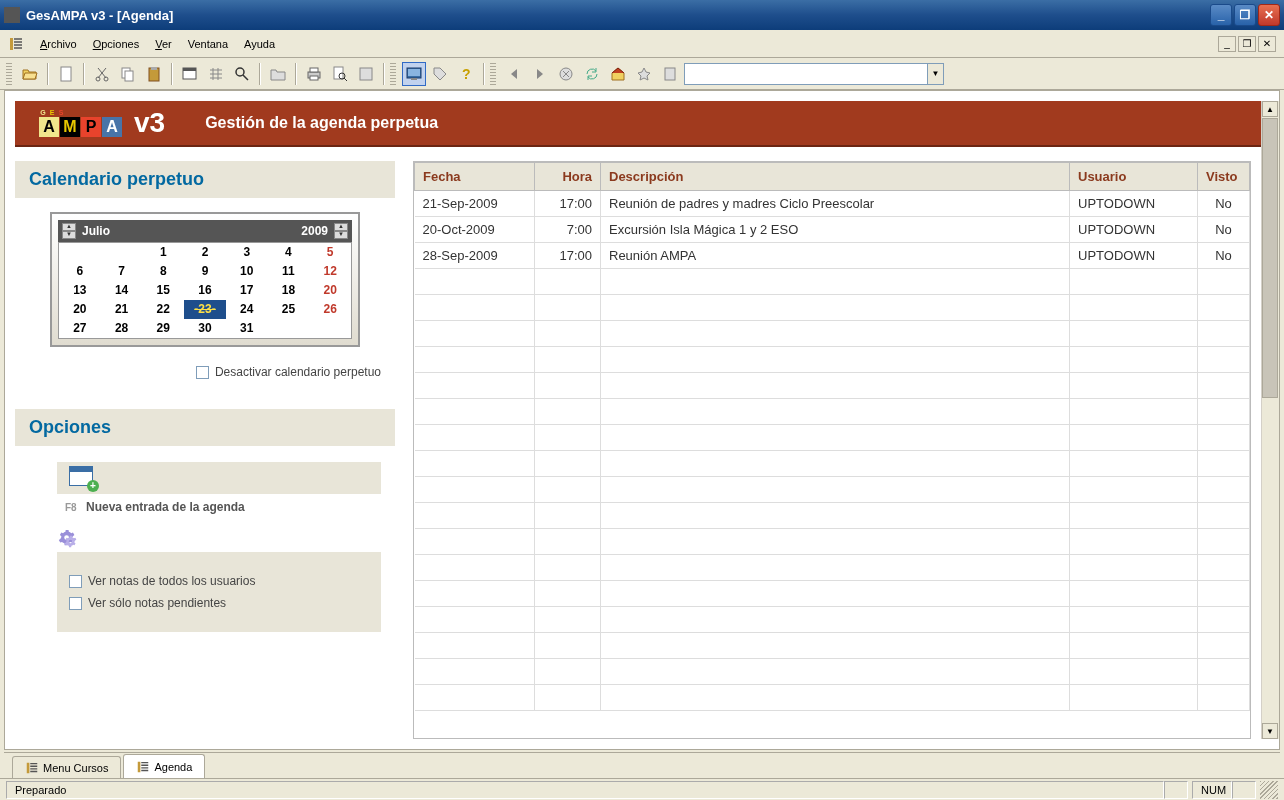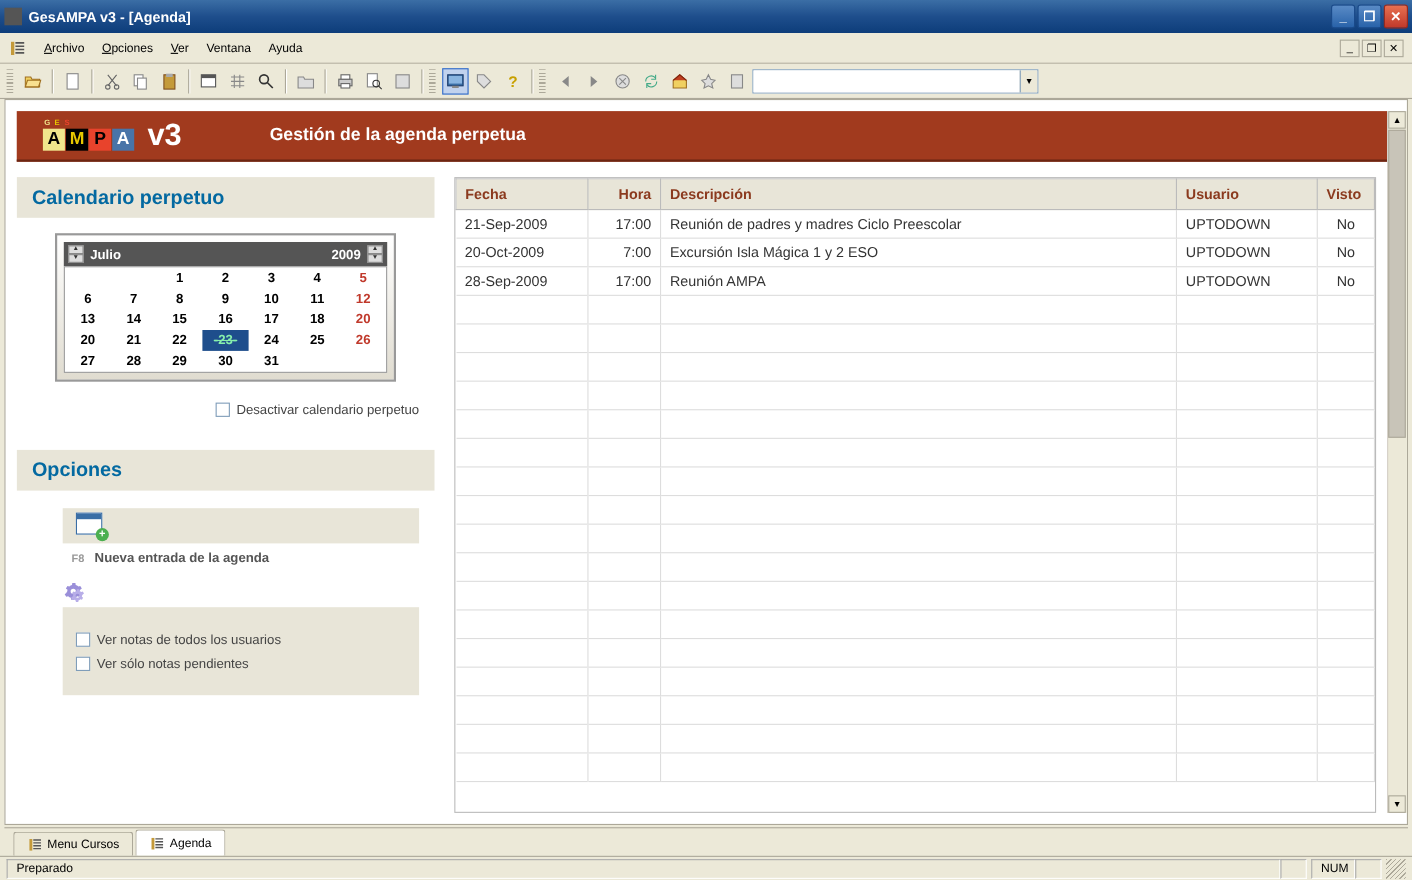--- a/index.html
+++ b/index.html
@@ -42,21 +42,21 @@
 .logo { display: flex; align-items: center; margin-right: 12px; }
 .logo-ges { display: flex; gap: 1px; font-size: 7px; font-weight: bold; }
 .logo-ges span { width: 8px; text-align: center; }
 .logo-ampa { display: flex; gap: 1px; margin-top: 1px; }
 .logo-ampa span { width: 20px; height: 20px; display: flex; align-items: center; justify-content: center; font-weight: bold; font-size: 16px; color: black; }
 .logo-a1 { background: #f0e68c; }
 .logo-m { background: #000; color: #e8c800 !important; }
 .logo-p { background: #e8432c; }
 .logo-a2 { background: #4874a8; color: white !important; }
 .banner-v3 { font-size: 28px; font-weight: bold; margin-right: 40px; }
-.banner-title { font-size: 16px; font-weight: bold; margin-left: 40px; }
+.banner-title { font-size: 16px; font-weight: bold; }
 
 
 .main { flex: 1; display: flex; gap: 18px; margin-top: 14px; padding-right: 10px; overflow: hidden; }
 .left-col { width: 380px; display: flex; flex-direction: column; gap: 12px; }
 .right-col { flex: 1; display: flex; flex-direction: column; }
 
 .panel-header { background: #e8e5d8; padding: 8px 14px; font-size: 18px; font-weight: bold; color: #0369a1; }
 .panel-body { padding: 14px; }
 
 
@@ -64,21 +64,21 @@
 .cal-header { background: #555; color: white; display: flex; align-items: center; padding: 3px 4px; font-weight: bold; font-size: 12px; }
 .cal-spinner { width: 14px; display: flex; flex-direction: column; }
 .cal-spin-btn { height: 8px; background: #ddd; border: 1px solid #888; font-size: 6px; line-height: 5px; text-align: center; cursor: pointer; color: #333; }
 .cal-month { flex: 1; padding-left: 6px; }
 .cal-year { padding-right: 6px; }
 .cal-grid { background: white; border: 1px solid #999; }
 .cal-row { display: flex; }
 .cal-cell { width: 42px; height: 19px; text-align: center; font-size: 12px; font-weight: bold; line-height: 19px; }
 .cal-dh { background: #ccc; color: #333; }
 .cal-sun { color: #c0392b; }
-.cal-sel { background: #1e4e8c; color: #86efac; }
+.cal-sel { background: #1e4e8c; color: #fde047; }
 .cal-strike { text-decoration: line-through; }
 
 .checkbox-row { display: flex; align-items: center; gap: 6px; padding: 4px 0; font-size: 12px; color: #444; }
 .checkbox-box { width: 13px; height: 13px; border: 1px solid #7f9db9; background: white; cursor: pointer; }
 
 .opt-icon-row { display: flex; align-items: center; gap: 8px; padding: 4px 12px; background: #e8e5d8; margin: 6px 0 0 28px; }
 .opt-new-icon { width: 28px; height: 24px; position: relative; }
 .opt-new-icon .win { position: absolute; top: 0; left: 0; width: 24px; height: 20px; border: 1px solid #3a6ea5; background: white; }
 .opt-new-icon .win::before { content: ''; position: absolute; top: 0; left: 0; right: 0; height: 5px; background: #3a6ea5; }
 .opt-new-icon .plus { position: absolute; bottom: -2px; right: -2px; width: 12px; height: 12px; background: #4caf50; border-radius: 50%; color: white; font-size: 10px; line-height: 12px; text-align: center; font-weight: bold; }

